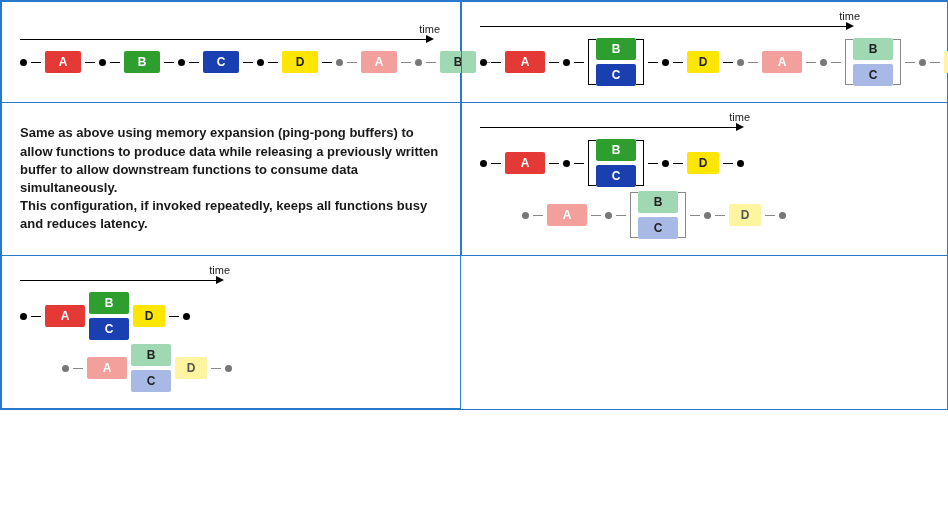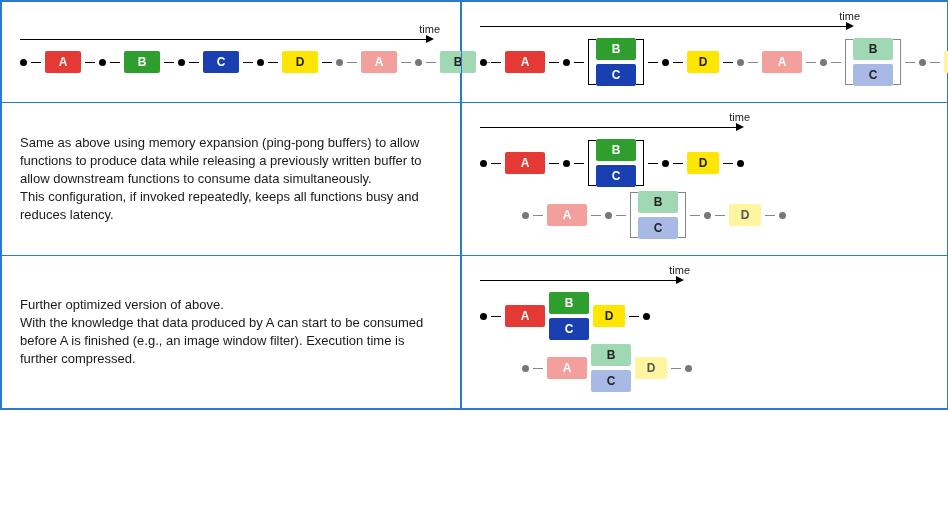--- a/index.html
+++ b/index.html
@@ -146,21 +146,21 @@
             <span class="bracket-r grey"></span>
           </span>
           <span class="seg grey"></span>
           <span class="dot grey"></span>
           <span class="seg grey"></span>
           <span class="fn fn-D faded" style="min-width: 32px;">D</span>
         </div>
       </div>
     </div>
     <div class="cell desc">
-      <p style="white-space: pre-line;">Same as above using memory expansion (ping-pong buffers) to allow functions to produce data while releasing a previously written buffer to allow downstream functions to consume data simultaneously.
+      <p style="white-space: pre-line; font-weight: bold;">Same as above using memory expansion (ping-pong buffers) to allow functions to produce data while releasing a previously written buffer to allow downstream functions to consume data simultaneously.
 This configuration, if invoked repeatedly, keeps all functions busy and reduces latency.</p>
     </div>
     <div class="cell diagram">
       <div class="dwrap">
         <div class="time-axis" style="width: 270px;">
           <div class="line"></div>
           <div class="arrowhead"></div>
           <span class="label">time</span>
         </div>
         <div class="pipe">
@@ -205,24 +205,20 @@
             <span class="bracket-r grey"></span>
           </span>
           <span class="seg grey"></span>
           <span class="dot grey"></span>
           <span class="seg grey"></span>
           <span class="fn fn-D faded" style="min-width: 32px;">D</span>
           <span class="seg grey"></span>
           <span class="dot grey"></span>
         </div>
       </div>
-    </div>
-    <div class="cell desc">
-      <p style="white-space: pre-line;">Further optimized version of above.
-With the knowledge that data produced by A can start to be consumed before A is finished (e.g., an image window filter). Execution time is further compressed.</p>
     </div>
     <div class="cell diagram">
       <div class="dwrap">
         <div class="time-axis" style="width: 210px;">
           <div class="line"></div>
           <div class="arrowhead"></div>
           <span class="label">time</span>
         </div>
         <div class="pipe">
           <span class="dot"></span>

